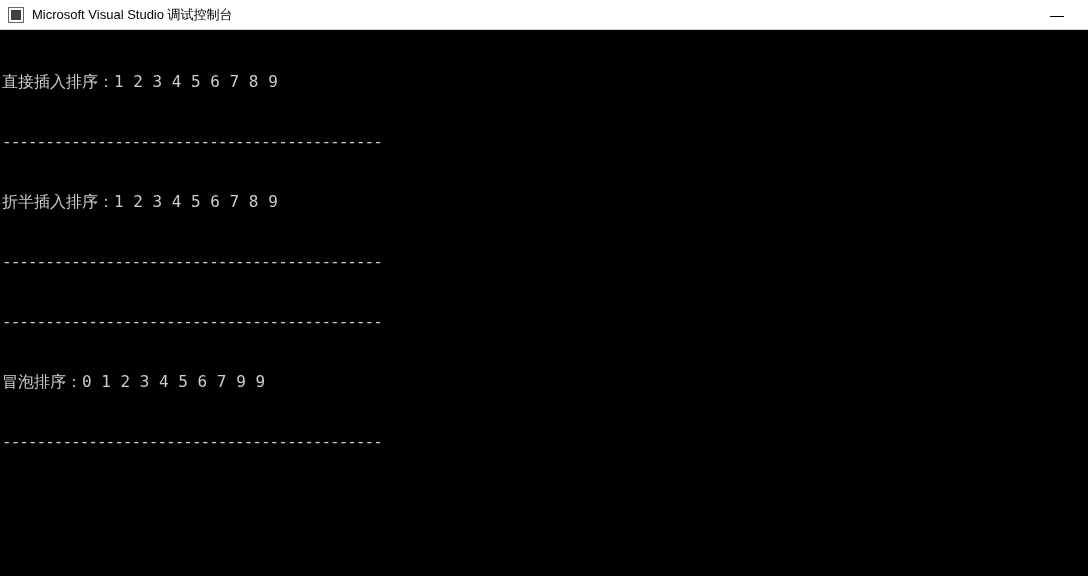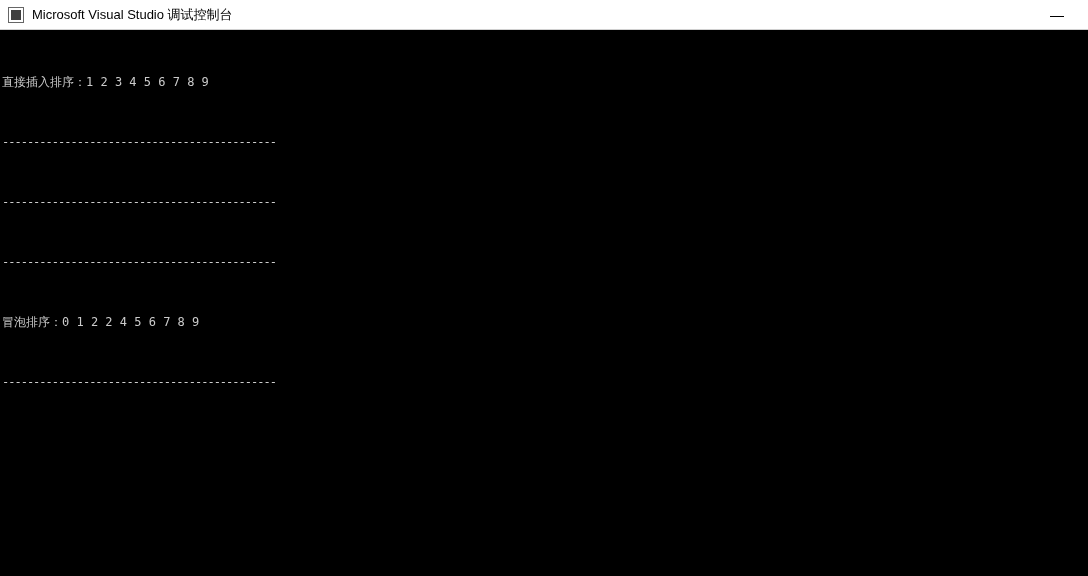--- a/index.html
+++ b/index.html
@@ -63,21 +63,21 @@
       align-items: center;
       justify-content: center;
       font-size: 14px;
       color: #000000;
     }
     .console {
       flex: 1;
       background: #000000;
       color: #cccccc;
       font-family: "NSimSun", "SimSun", Consolas, monospace;
-      font-size: 12px;
+      font-size: 16px;
       line-height: 20px;
       padding: 2px 2px;
       overflow: hidden;
       white-space: pre;
     }
     .console-line {
       white-space: pre;
       letter-spacing: 0px;
     }
     .divider-line {
@@ -92,23 +92,24 @@
   <div class="titlebar">
     <div class="titlebar-icon"></div>
     <div class="titlebar-title">Microsoft Visual Studio 调试控制台</div>
     <div class="titlebar-controls">
       <div class="titlebar-btn">—</div>
     </div>
   </div>
   <div class="console">
     <div class="console-line">直接插入排序：1 2 3 4 5 6 7 8 9</div>
     <div class="console-line divider-line">--------------------------------------------</div>
+    <div class="console-line">折半插入排序：1 2 3 4 5 6 7 8 9</div>
     <div class="console-line divider-line">--------------------------------------------</div>
     <div class="console-line divider-line">--------------------------------------------</div>
-    <div class="console-line">冒泡排序：0 1 2 2 4 5 6 7 8 9</div>
+    <div class="console-line">冒泡排序：0 1 2 3 4 5 6 7 9 9</div>
     <div class="console-line divider-line">--------------------------------------------</div>
     
     
     
     
     
     
     
     
     

